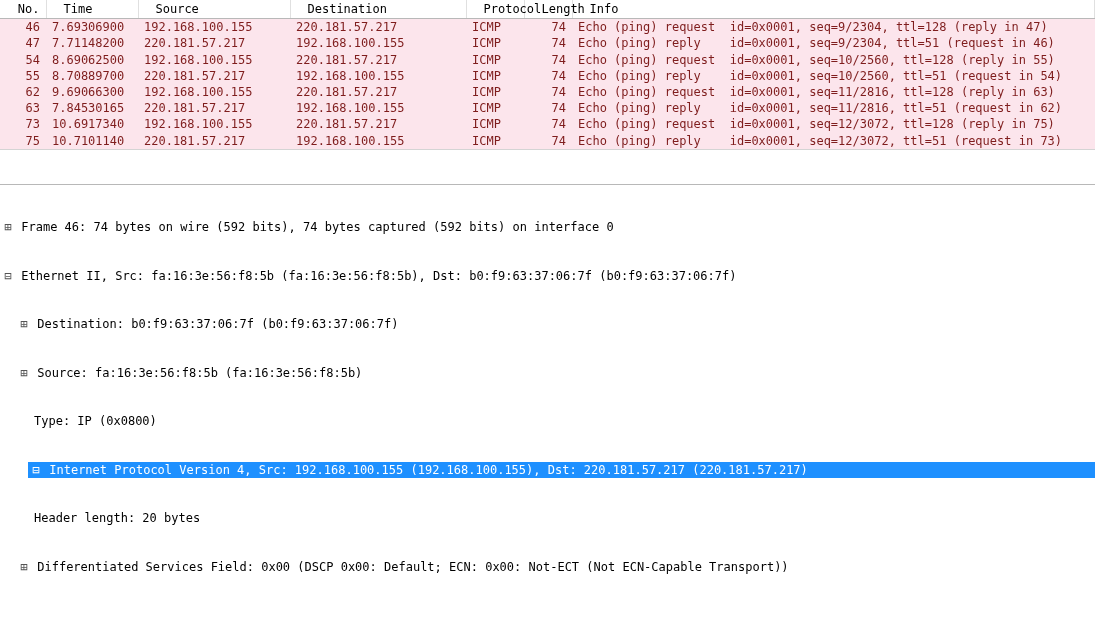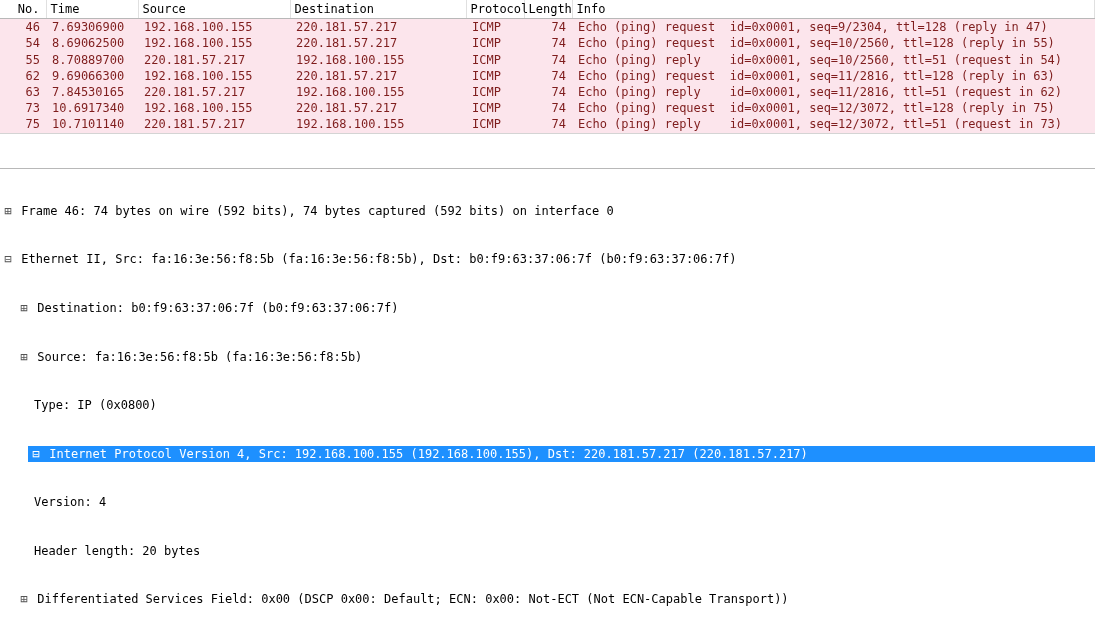--- a/index.html
+++ b/index.html
@@ -15,21 +15,21 @@
   .packet-table {
     border-collapse: collapse;
     width: 100%;
     table-layout: fixed;
   }
   .packet-table th {
     text-align: left;
     background: #fff;
     border-bottom: 1px solid #b8b8b8;
     border-right: 1px solid #e0e0e0;
-    padding: 1px 4px 1px 4px;
+    padding: 1px 4px 1px 17px;
     font-weight: normal;
   }
   .packet-table td {
     padding: 0 4px 0 6px;
     white-space: pre;
     overflow: hidden;
   }
   .packet-table tr.pink td { background: #fce5ec; color: #7f1d1d; }
   .packet-table .col-no  { width: 46px; text-align: right; padding-right:6px;}
   .packet-table .col-time{ width: 92px; }
@@ -66,20 +66,29 @@
   </thead>
   <tbody id="packet-body">
       <tr class="pink">
         <td class="col-no">46</td>
         <td class="col-time">7.69306900</td>
         <td class="col-src">192.168.100.155</td>
         <td class="col-dst">220.181.57.217</td>
         <td class="col-proto">ICMP</td>
         <td class="col-len">74</td>
         <td class="col-info">Echo (ping) request  id=0x0001, seq=9/2304, ttl=128 (reply in 47)</td>
+      </tr>
+      <tr class="pink">
+        <td class="col-no">47</td>
+        <td class="col-time">7.71148200</td>
+        <td class="col-src">220.181.57.217</td>
+        <td class="col-dst">192.168.100.155</td>
+        <td class="col-proto">ICMP</td>
+        <td class="col-len">74</td>
+        <td class="col-info">Echo (ping) reply    id=0x0001, seq=9/2304, ttl=51 (request in 46)</td>
       </tr>
       <tr class="pink">
         <td class="col-no">54</td>
         <td class="col-time">8.69062500</td>
         <td class="col-src">192.168.100.155</td>
         <td class="col-dst">220.181.57.217</td>
         <td class="col-proto">ICMP</td>
         <td class="col-len">74</td>
         <td class="col-info">Echo (ping) request  id=0x0001, seq=10/2560, ttl=128 (reply in 55)</td>
       </tr>
@@ -133,21 +142,20 @@
 
 <div class="gap"></div>
 
 <div class="tree">
   <div class="tree-row"><span class="toggle">⊞</span> <span>Frame 46: 74 bytes on wire (592 bits), 74 bytes captured (592 bits) on interface 0</span></div>
   <div class="tree-row"><span class="toggle">⊟</span> <span>Ethernet II, Src: fa:16:3e:56:f8:5b (fa:16:3e:56:f8:5b), Dst: b0:f9:63:37:06:7f (b0:f9:63:37:06:7f)</span></div>
   <div class="tree-row indent1"><span class="toggle">⊞</span> <span>Destination: b0:f9:63:37:06:7f (b0:f9:63:37:06:7f)</span></div>
   <div class="tree-row indent1"><span class="toggle">⊞</span> <span>Source: fa:16:3e:56:f8:5b (fa:16:3e:56:f8:5b)</span></div>
   <div class="tree-row indent2"><span>Type: IP (0x0800)</span></div>
   <div class="tree-row sel"><span class="toggle sel">⊟</span> <span>Internet Protocol Version 4, Src: 192.168.100.155 (192.168.100.155), Dst: 220.181.57.217 (220.181.57.217)</span></div>
-  <div class="tree-row indent2"><span>Version: 4</span></div>
   <div class="tree-row indent2"><span>Header length: 20 bytes</span></div>
   <div class="tree-row indent1"><span class="toggle">⊞</span> <span>Differentiated Services Field: 0x00 (DSCP 0x00: Default; ECN: 0x00: Not-ECT (Not ECN-Capable Transport))</span></div>
   
   
   
   
   
   
   
   

